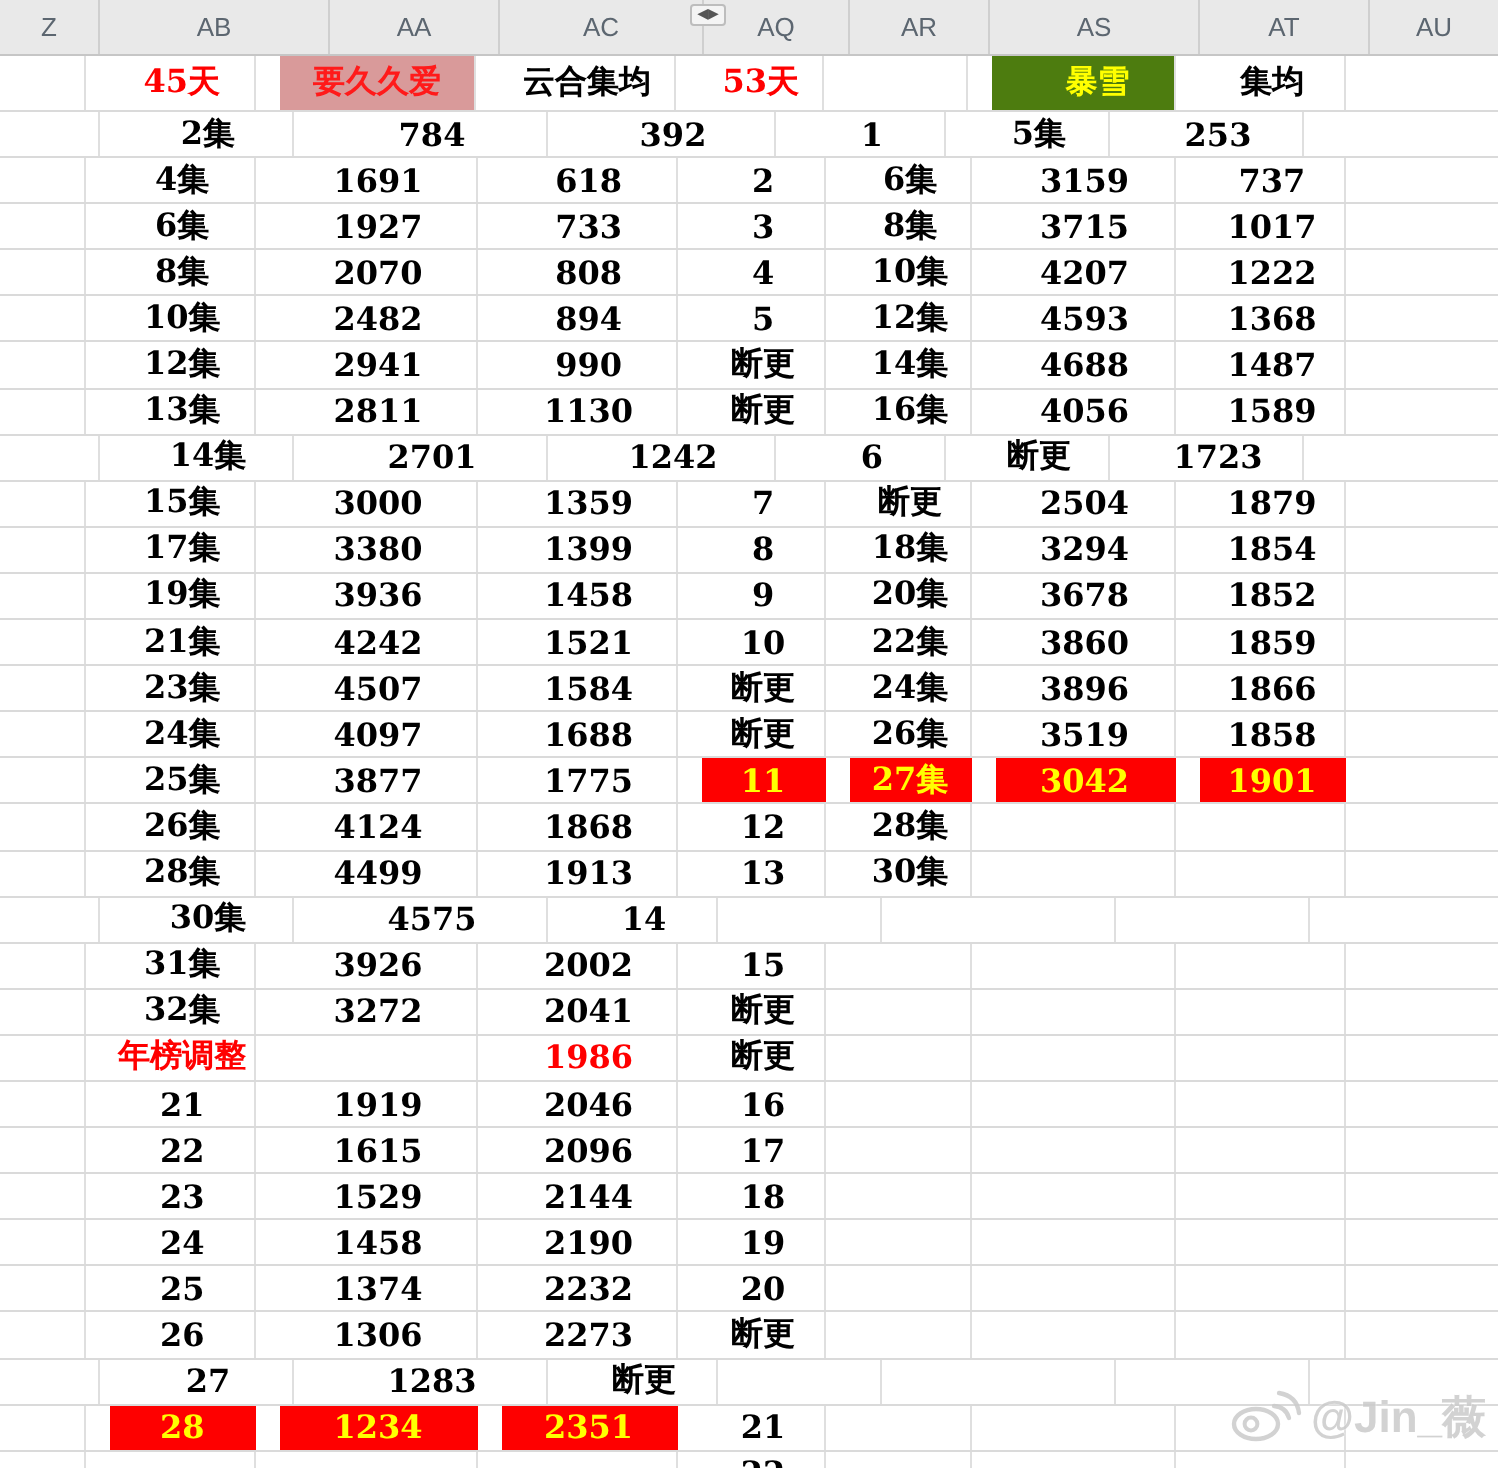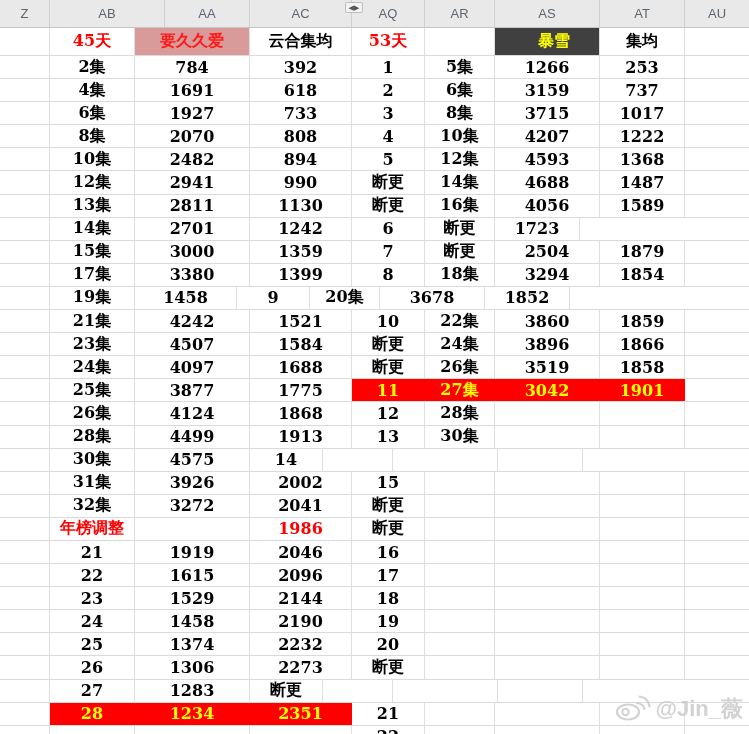--- a/index.html
+++ b/index.html
@@ -17,33 +17,33 @@
     display:flex; height:28px; background:#E9E9E9;
     border-bottom:1px solid #C6C6C6;
     font-family:"Liberation Sans", sans-serif; font-size:13px; color:#5C6670;
   }
   .hcell {
     display:flex; align-items:center; justify-content:center;
     height:100%; border-right:1px solid #CFCFCF;
   }
   .hcell:last-child { border-right:none; }
   
-  .row { display:flex; height:23.1px; border-bottom:1px solid #DADADA; }
+  .row { display:flex; height:23.1px; border-bottom:1px solid #DADADA;gap:12px; }
   .row.first { height:28px; }
   .cell {
     display:flex; align-items:center; justify-content:center;
     height:100%; border-right:1px solid #DFDFDF;
     font-size:16px; font-weight:bold; color:#000;
     white-space:nowrap; overflow:hidden;
   }
   .cell:last-child { border-right:none; }
   
   .red  { color:#FF0000; }
   .pink { background:#D99A9A; color:#FF1A1A; }
-  .blue { background:#404040; color:#FFFF00;padding-left:14px; }
+  .blue { background:#4d7c0f; color:#FFFF00;padding-left:14px; }
   .hl   { background:#FE0000; color:#FFFF00; border-right-color:#FE0000; }
   
   #chip {
     position:absolute; left:345px; top:2px; width:18px; height:11px;
     background:#F4F4F4; border:1px solid #BDBDBD; border-radius:2px;
     display:flex; align-items:center; justify-content:center;
     font-family:"Liberation Sans", sans-serif; font-size:7px; line-height:1;
     color:#555;
   }
   
@@ -85,21 +85,20 @@
         <div class="cell w7">集均</div>
         <div class="cell w8"></div>
       </div>
       <div class="row">
         <div class="cell w0"></div>
         <div class="cell w1">2集</div>
         <div class="cell w2">784</div>
         <div class="cell w3">392</div>
         <div class="cell w4">1</div>
         <div class="cell w5">5集</div>
-        <div class="cell w6">1266</div>
         <div class="cell w7">253</div>
         <div class="cell w8"></div>
       </div>
       <div class="row">
         <div class="cell w0"></div>
         <div class="cell w1">4集</div>
         <div class="cell w2">1691</div>
         <div class="cell w3">618</div>
         <div class="cell w4">2</div>
         <div class="cell w5">6集</div>
@@ -190,20 +189,21 @@
         <div class="cell w3">1399</div>
         <div class="cell w4">8</div>
         <div class="cell w5">18集</div>
         <div class="cell w6">3294</div>
         <div class="cell w7">1854</div>
         <div class="cell w8"></div>
       </div>
       <div class="row">
         <div class="cell w0"></div>
         <div class="cell w1">19集</div>
+        <div class="cell w2">3936</div>
         <div class="cell w3">1458</div>
         <div class="cell w4">9</div>
         <div class="cell w5">20集</div>
         <div class="cell w6">3678</div>
         <div class="cell w7">1852</div>
         <div class="cell w8"></div>
       </div>
       <div class="row">
         <div class="cell w0"></div>
         <div class="cell w1">21集</div>

